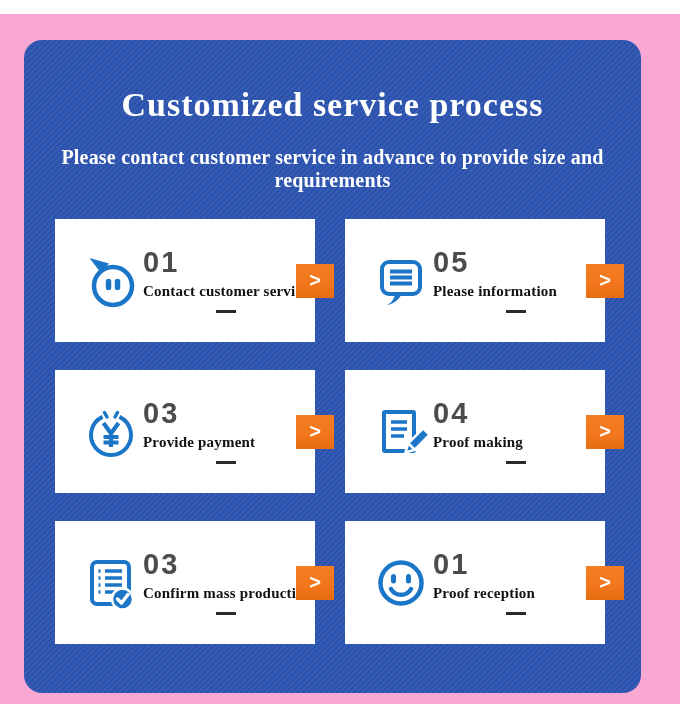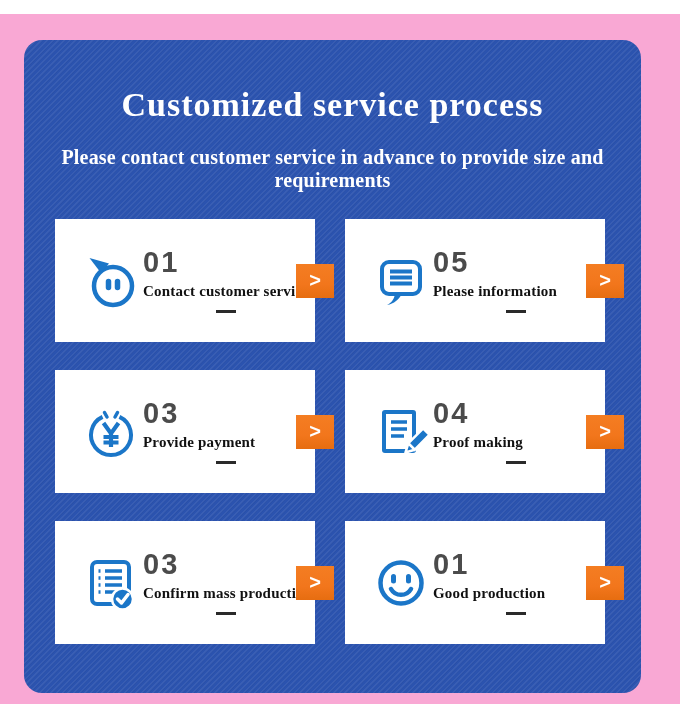--- a/index.html
+++ b/index.html
@@ -180,21 +180,21 @@
       <div class="card">
         <span class="icon">
           <svg viewBox="0 0 60 60" fill="none" stroke="#1b76c8" stroke-width="4.5">
             <circle cx="30" cy="30" r="20.5"></circle>
             <path d="M22.5,23.5 V28 M37.5,23.5 V28" stroke-width="5" stroke-linecap="round"></path>
             <path d="M20,36 A11.5,11.5 0 0 0 40,36" stroke-linecap="round"></path>
           </svg>
         </span>
         <div class="txt">
           <div class="num">01</div>
-          <div class="label">Good production</div>
+          <div class="label">Proof reception</div>
           <div class="dash"></div>
         </div>
         <button class="arrow">
           <span>&gt;</span>
         </button>
       </div>
 
     </div>
   </div>
 </div>

